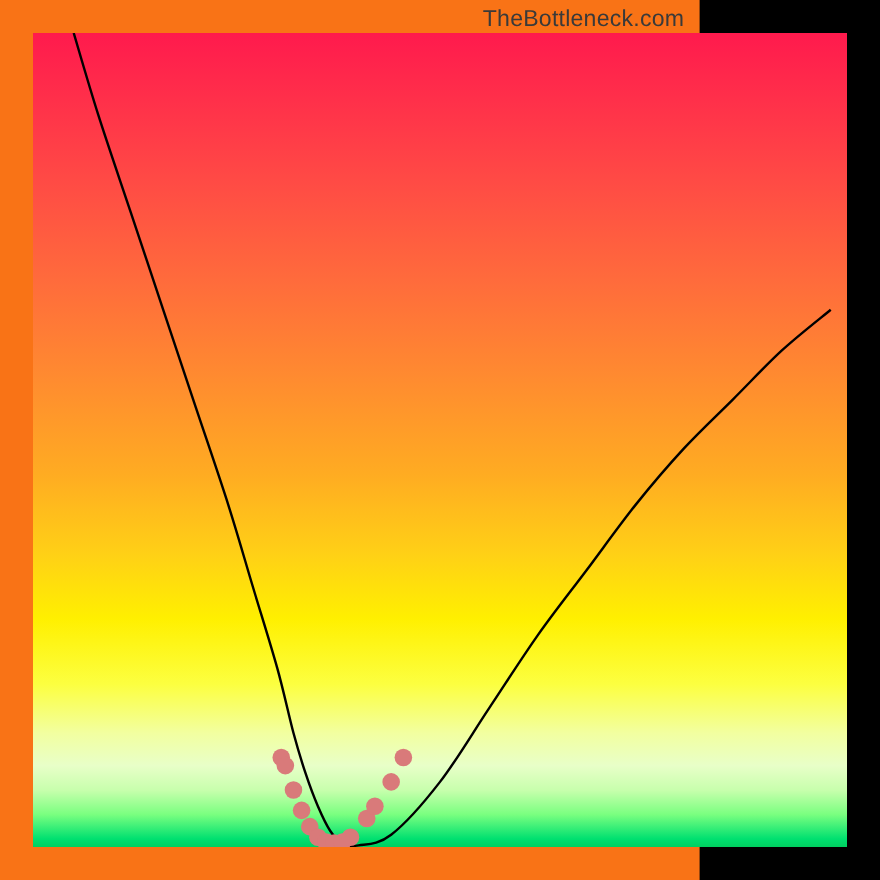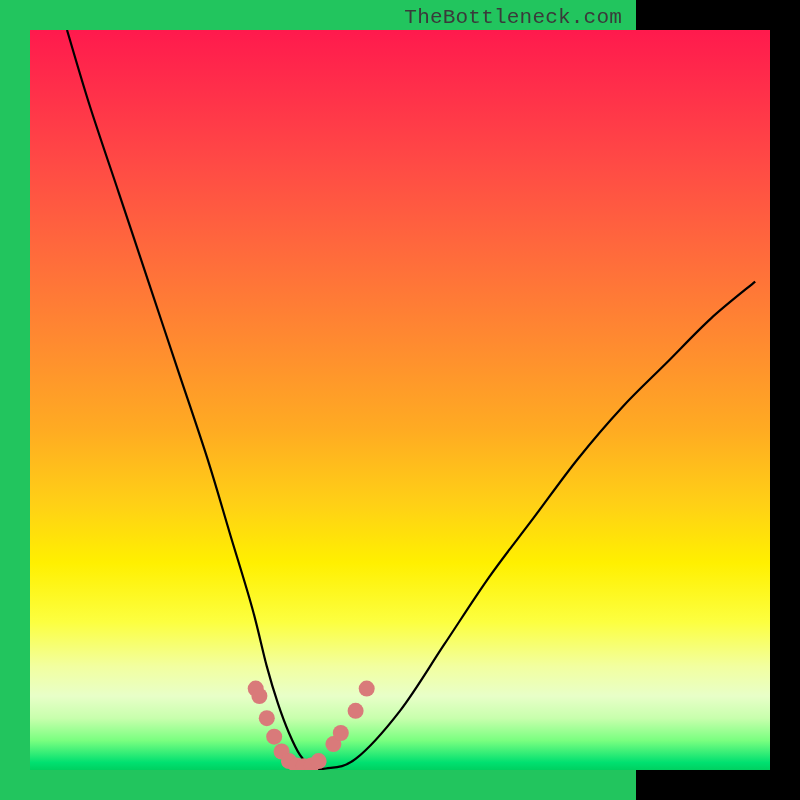--- a/index.html
+++ b/index.html
@@ -10,22 +10,21 @@
     overflow: hidden;
     background: #000;
     font-family: Arial, Helvetica, sans-serif;
   }
   .frame {
     position: absolute;
     left: 0;
     top: 0;
     width: 636px;
     height: 800px;
-    background: #22c55e;
-    font-family: Liberation Mono, monospace;
+    background: #f97316;
   }
   .plot {
     position: absolute;
     left: 30px;
     top: 30px;
     width: 740px;
     height: 740px;
     
     background: linear-gradient(
       to bottom,

